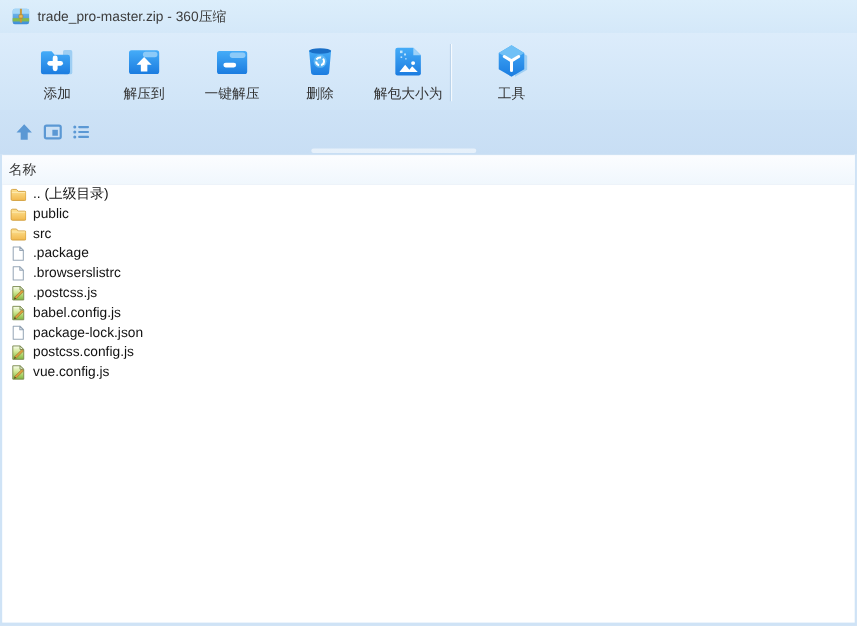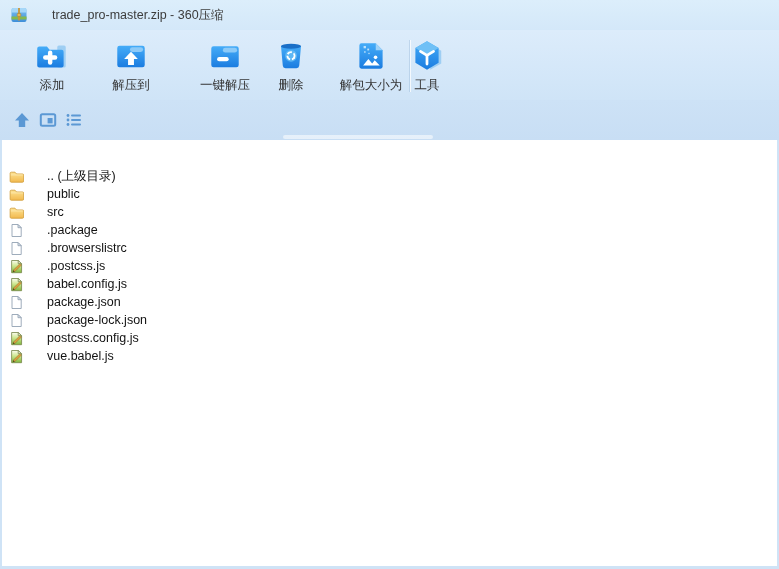--- a/index.html
+++ b/index.html
@@ -5,21 +5,21 @@
   html,body{margin:0;padding:0;background:#eef3f8;}
   .win{
     position:relative;width:779px;height:569px;overflow:hidden;
     font-family:"Liberation Sans","DejaVu Sans",sans-serif;
     background:#cfe3f6;
   }
   
   .titlebar{
     position:absolute;top:0;left:0;right:0;height:30px;
     background:linear-gradient(#dceefb,#d4e8f9);
-    display:flex;align-items:center;padding-left:10px;gap:24px;
+    display:flex;align-items:center;padding-left:10px;gap:6px;
   }
   .title-text{font-size:12.5px;color:#3c3c3c;}
   
   .toolbar{
     position:absolute;top:30px;left:0;right:0;height:70px;
     background:linear-gradient(#dcecfb,#cfe4f7);
   }
   .tbtn{
     position:absolute;top:4px;width:76px;height:64px;
     display:flex;flex-direction:column;align-items:center;
@@ -58,21 +58,21 @@
     background:#ffffff;
   }
   .listheader{
     height:26px;border-top:1px solid #cfe2f4;border-bottom:1px solid #e9f1f9;
     background:linear-gradient(#fcfdff,#f0f7fd);
     display:flex;align-items:center;padding-left:6px;
     font-size:12.5px;color:#3a3a3a;cursor:default;
   }
   .list{position:absolute;top:27px;left:0;right:0;bottom:0;overflow:hidden;}
   .row{
-    height:18px;display:flex;align-items:center;padding-left:7px;gap:23px;
+    height:18px;display:flex;align-items:center;padding-left:7px;gap:6px;
     font-size:12.5px;color:#121212;cursor:default;white-space:nowrap;
   }
   .fic{width:15px;height:15px;flex:0 0 15px;}
 </style>
 </head>
 <body>
 
 <svg width="0" height="0" style="position:absolute">
   <defs>
     <linearGradient id="gb" x1="0" y1="0" x2="0" y2="1">
@@ -201,40 +201,40 @@
           <use href="#tb-add"></use>
         </svg>
       <span class="lbl">添加</span>
     </div>
     <div class="tbtn" style="left:93px">
       <svg class="tico">
           <use href="#tb-extract"></use>
         </svg>
       <span class="lbl">解压到</span>
     </div>
-    <div class="tbtn" style="left:187px">
+    <div class="tbtn" style="left:173px">
       <svg class="tico">
           <use href="#tb-onekey"></use>
         </svg>
       <span class="lbl">一键解压</span>
     </div>
     <div class="tbtn" style="left:253px">
       <svg class="tico">
           <use href="#tb-del"></use>
         </svg>
       <span class="lbl">删除</span>
     </div>
     <div class="tbtn" style="left:333px">
       <svg class="tico">
           <use href="#tb-img"></use>
         </svg>
       <span class="lbl">解包大小为</span>
     </div>
     <div class="tdivider"></div>
-    <div class="tbtn" style="left:389px">
+    <div class="tbtn" style="left:427px">
       <svg class="tico">
           <use href="#tb-tools"></use>
         </svg>
       <span class="lbl">工具</span>
     </div>
   </div>
 
   <div class="addressrow">
     <svg class="navic up">
         <use href="#nv-up"></use>
@@ -248,20 +248,21 @@
     <div class="addrfield">
       <svg class="addr-icon">
           <use href="#i-zip"></use>
         </svg>
       <span class="addrtext">trade_pro-master.zip\trade_pro-master - 解包大小为 1.8 MB</span>
     </div>
   </div>
   <div class="handlebar"></div>
 
   <div class="content">
+    <div class="listheader">名称</div>
     <div class="list">
 
       <div class="row">
         <svg class="fic">
             <use href="#i-folder"></use>
           </svg>
         <span>.. (上级目录)</span>
       </div>
       <div class="row">
         <svg class="fic">
@@ -296,36 +297,30 @@
       <div class="row">
         <svg class="fic">
             <use href="#i-js"></use>
           </svg>
         <span>babel.config.js</span>
       </div>
       <div class="row">
         <svg class="fic">
             <use href="#i-doc"></use>
           </svg>
-        <span>package.json</span>
-      </div>
-      <div class="row">
-        <svg class="fic">
-            <use href="#i-doc"></use>
-          </svg>
         <span>package-lock.json</span>
       </div>
       <div class="row">
         <svg class="fic">
             <use href="#i-js"></use>
           </svg>
         <span>postcss.config.js</span>
       </div>
       <div class="row">
         <svg class="fic">
             <use href="#i-js"></use>
           </svg>
-        <span>vue.babel.js</span>
+        <span>vue.config.js</span>
       </div>
 
     </div>
   </div>
 </div>
 
 </body></html>

